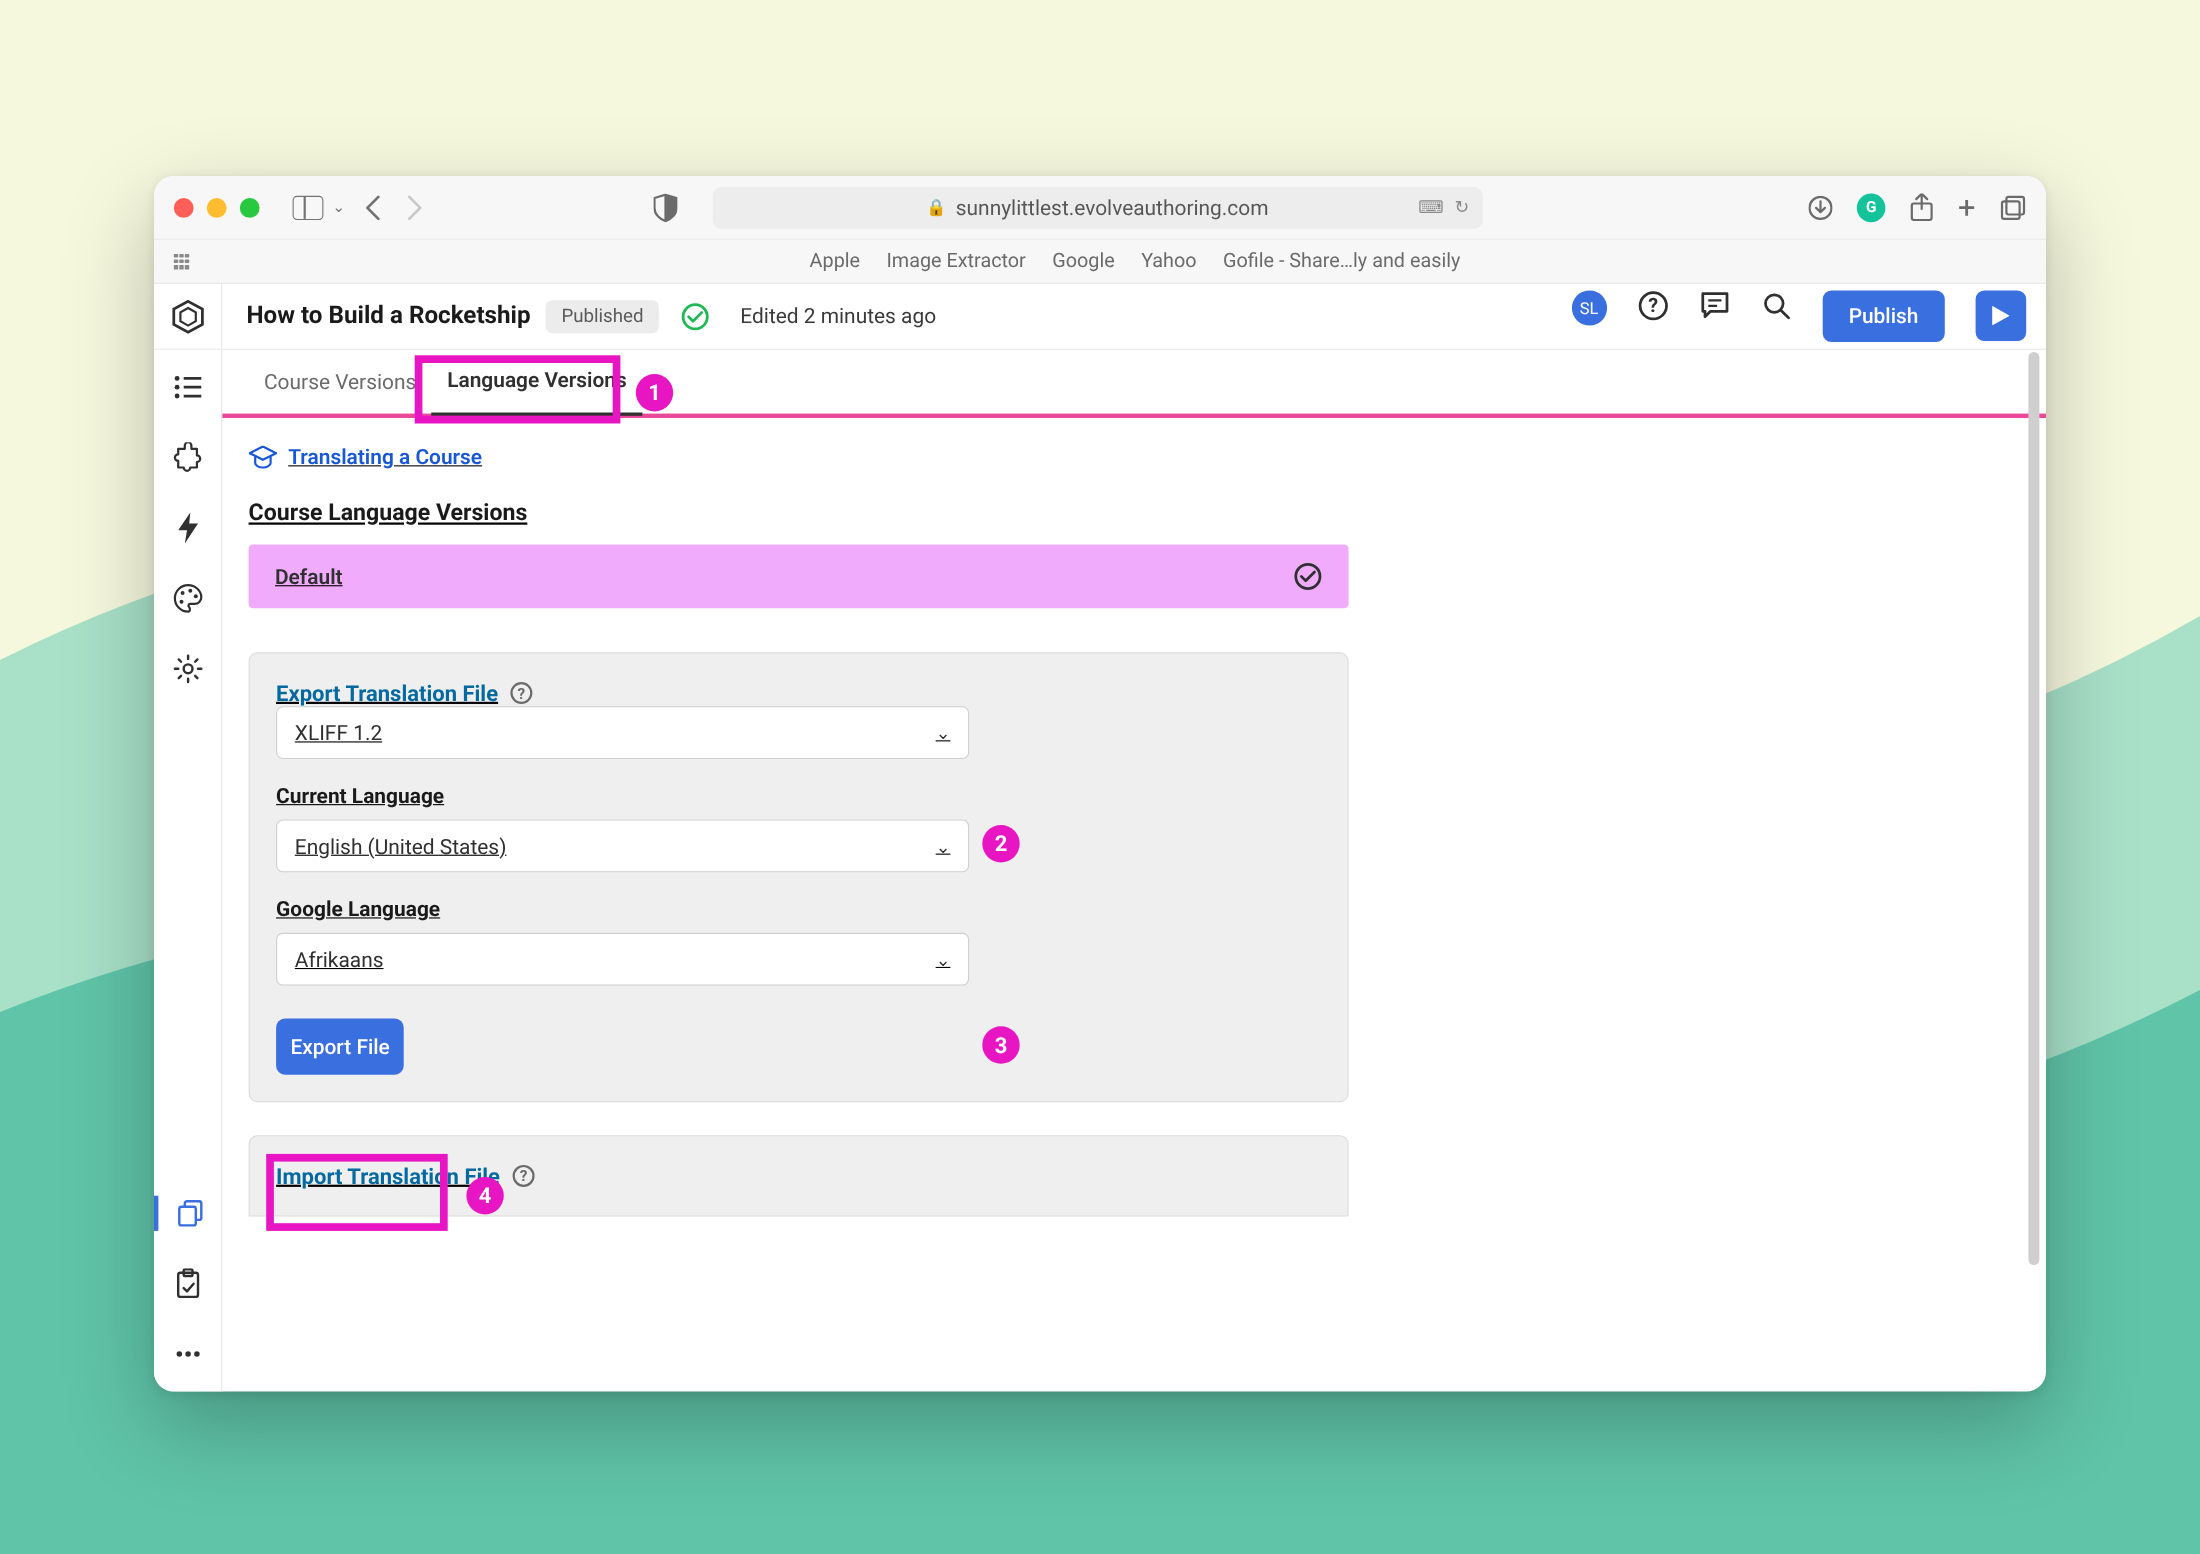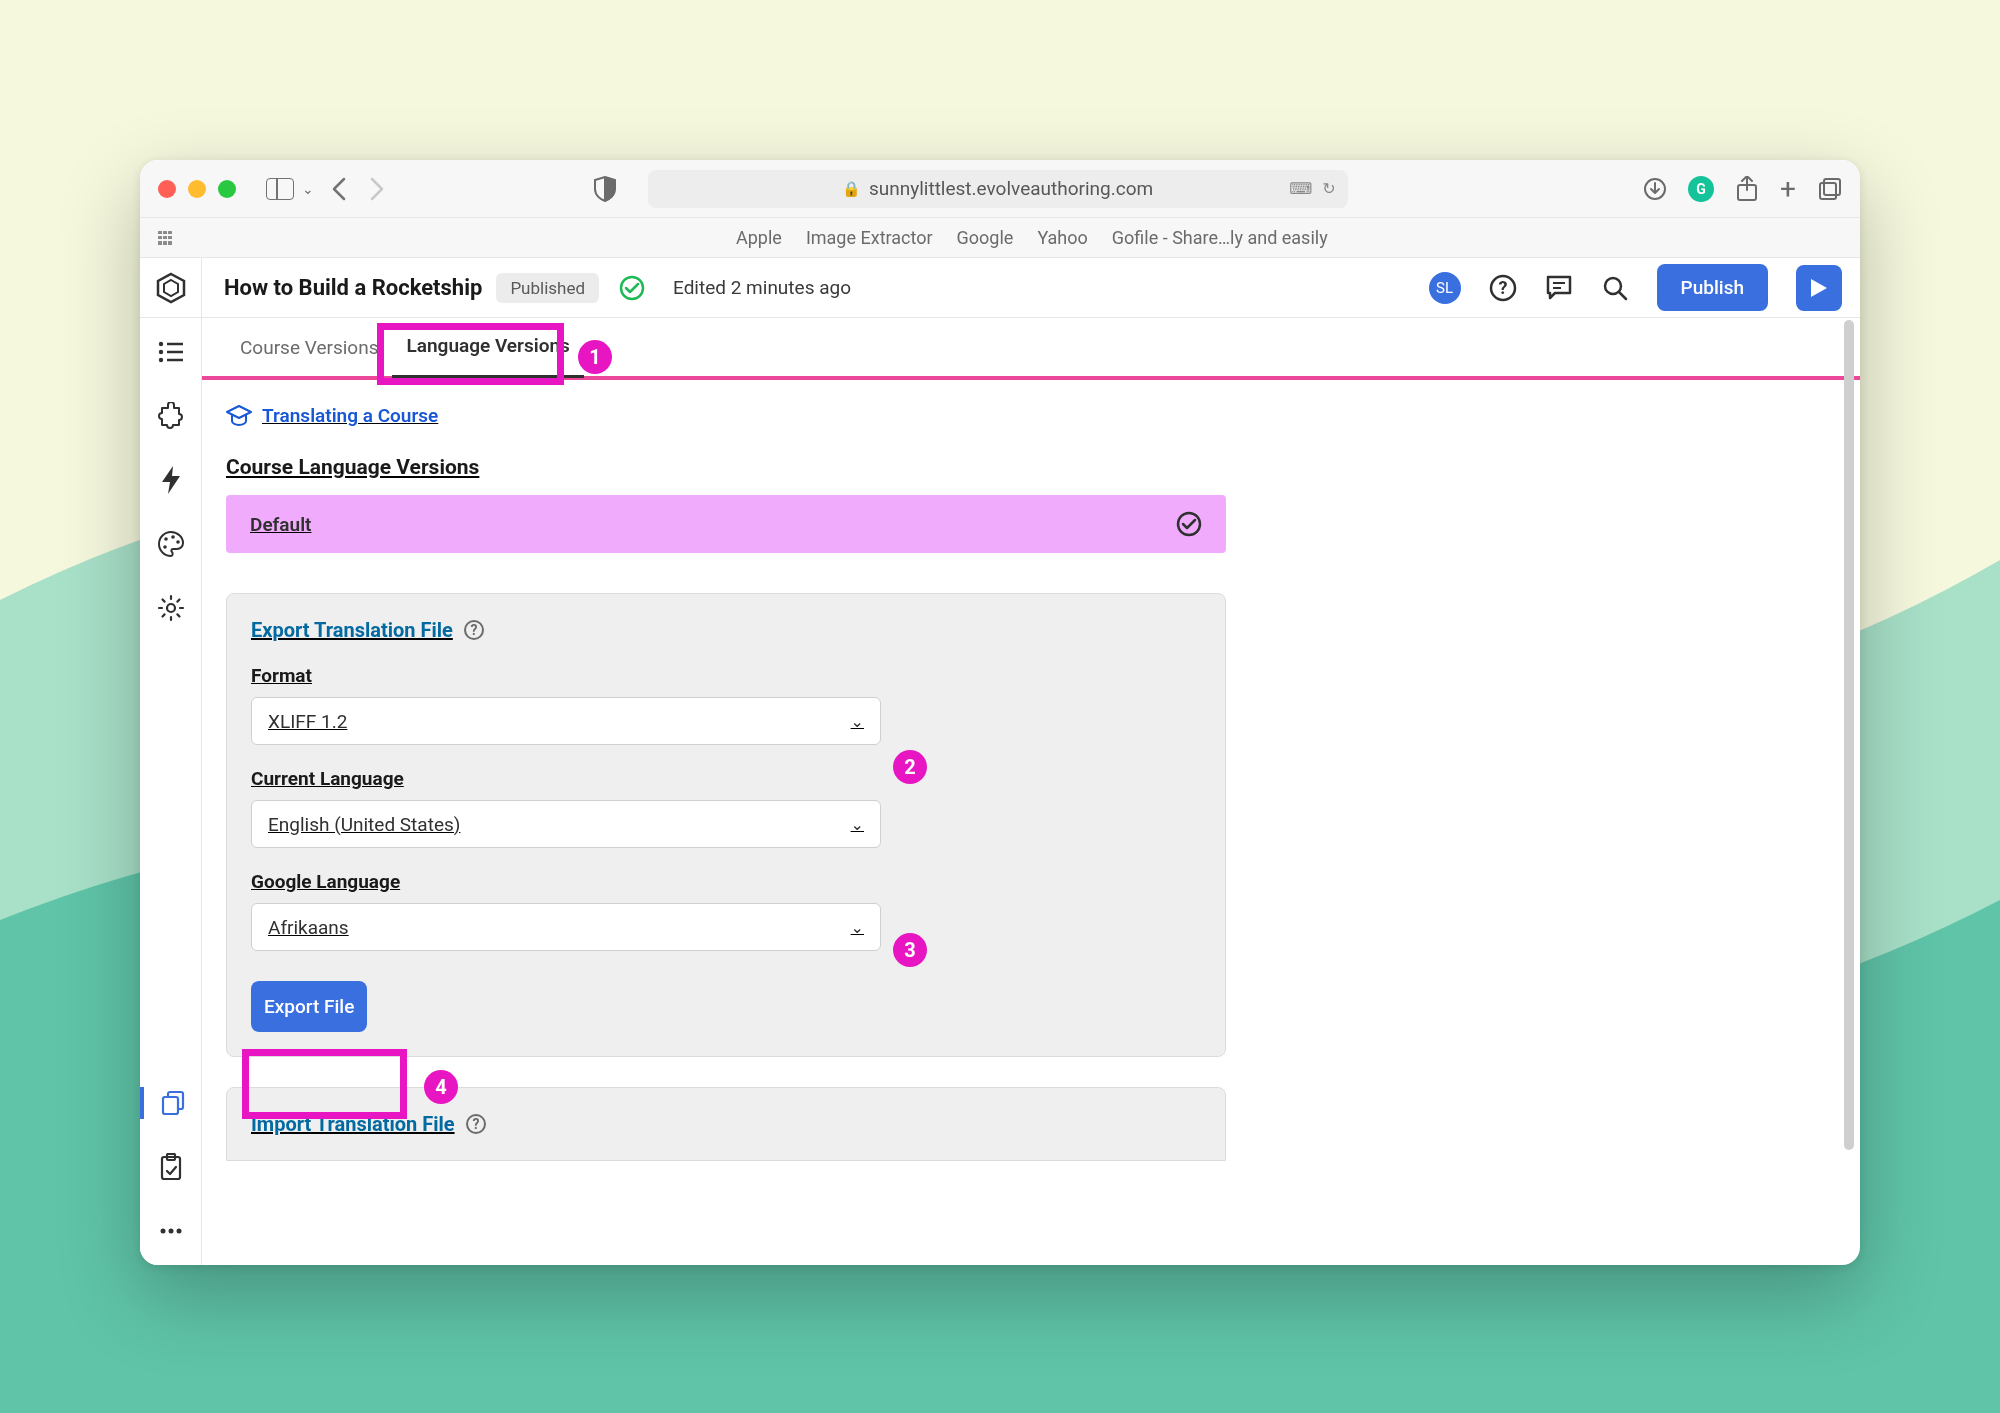--- a/index.html
+++ b/index.html
@@ -92,21 +92,21 @@
   display: flex;
   align-items: center;
   padding-right: 18px;
 }
 .left-rail-top { width: 62px; display:flex; align-items:center; justify-content:center; border-right:1px solid #e6e6e6; height:100%; }
 .hex-logo { width: 32px; height: 32px; }
 .course-title { font-size: 22px; font-weight: 700; color: #1a1a1a; margin-left: 22px; }
 .status-badge { background: #ececec; color: #5a5a5a; font-size: 17px; padding: 5px 14px; border-radius: 6px; margin-left: 14px; }
 .check-icon { margin-left: 20px; color: #1eb855; }
 .edited-text { color: #3a3a3a; font-size: 19px; margin-left: 28px; }
-.header-right { margin-left: auto; display: flex; align-items: center; gap: 28px; }
+.header-right { margin-left: auto; display: flex; gap: 28px; }
 .avatar-sl { width: 32px; height: 32px; border-radius: 50%; background: #3a6fe0; color: #fff; font-size: 15px; display:flex; align-items:center; justify-content:center; }
 .hdr-icon { color: #303030; cursor: pointer; }
 .publish-btn { background: #3a6fe0; color: #fff; font-size: 19px; font-weight: 500; padding: 12px 24px; border-radius: 8px; border: none; cursor: pointer; }
 .play-btn { background: #3a6fe0; width: 46px; height: 46px; border-radius: 8px; border: none; cursor: pointer; display:flex; align-items:center; justify-content:center; color:#fff; }
 
 .app-body { display: flex; height: calc(100% - 158px); }
 .left-rail { width: 62px; border-right: 1px solid #e6e6e6; display: flex; flex-direction: column; align-items: center; padding-top: 18px; gap: 32px; background:#fff; }
 .rail-item { width: 32px; height: 32px; display:flex; align-items:center; justify-content:center; color:#303030; cursor:pointer; }
 .rail-spacer { flex:1; }
 .rail-item.active { border-left: 4px solid #3a6fe0; color: #3a6fe0; padding-left: 0; width: 62px; }
@@ -365,21 +365,20 @@
         <div class="export-panel">
           <div class="panel-title">
             <span>Export Translation File</span>
             <span>
               <svg width="22" height="22" viewBox="0 0 22 22">
                   <circle cx="11" cy="11" r="9" stroke="#6b6b6b" stroke-width="2" fill="none"></circle>
                   <text x="11" y="16" text-anchor="middle" font-size="14" font-weight="bold" fill="#6b6b6b">?</text>
                 </svg>
             </span>
           </div>
-          <div class="field-label">Format</div>
           <div class="select-box">
             <span>XLIFF 1.2</span>
             <span class="caret">⌄</span>
           </div>
           <div class="field-label">Current Language</div>
           <div class="select-box">
             <span>English (United States)</span>
             <span class="caret">⌄</span>
           </div>
           <div class="field-label">Google Language</div>

